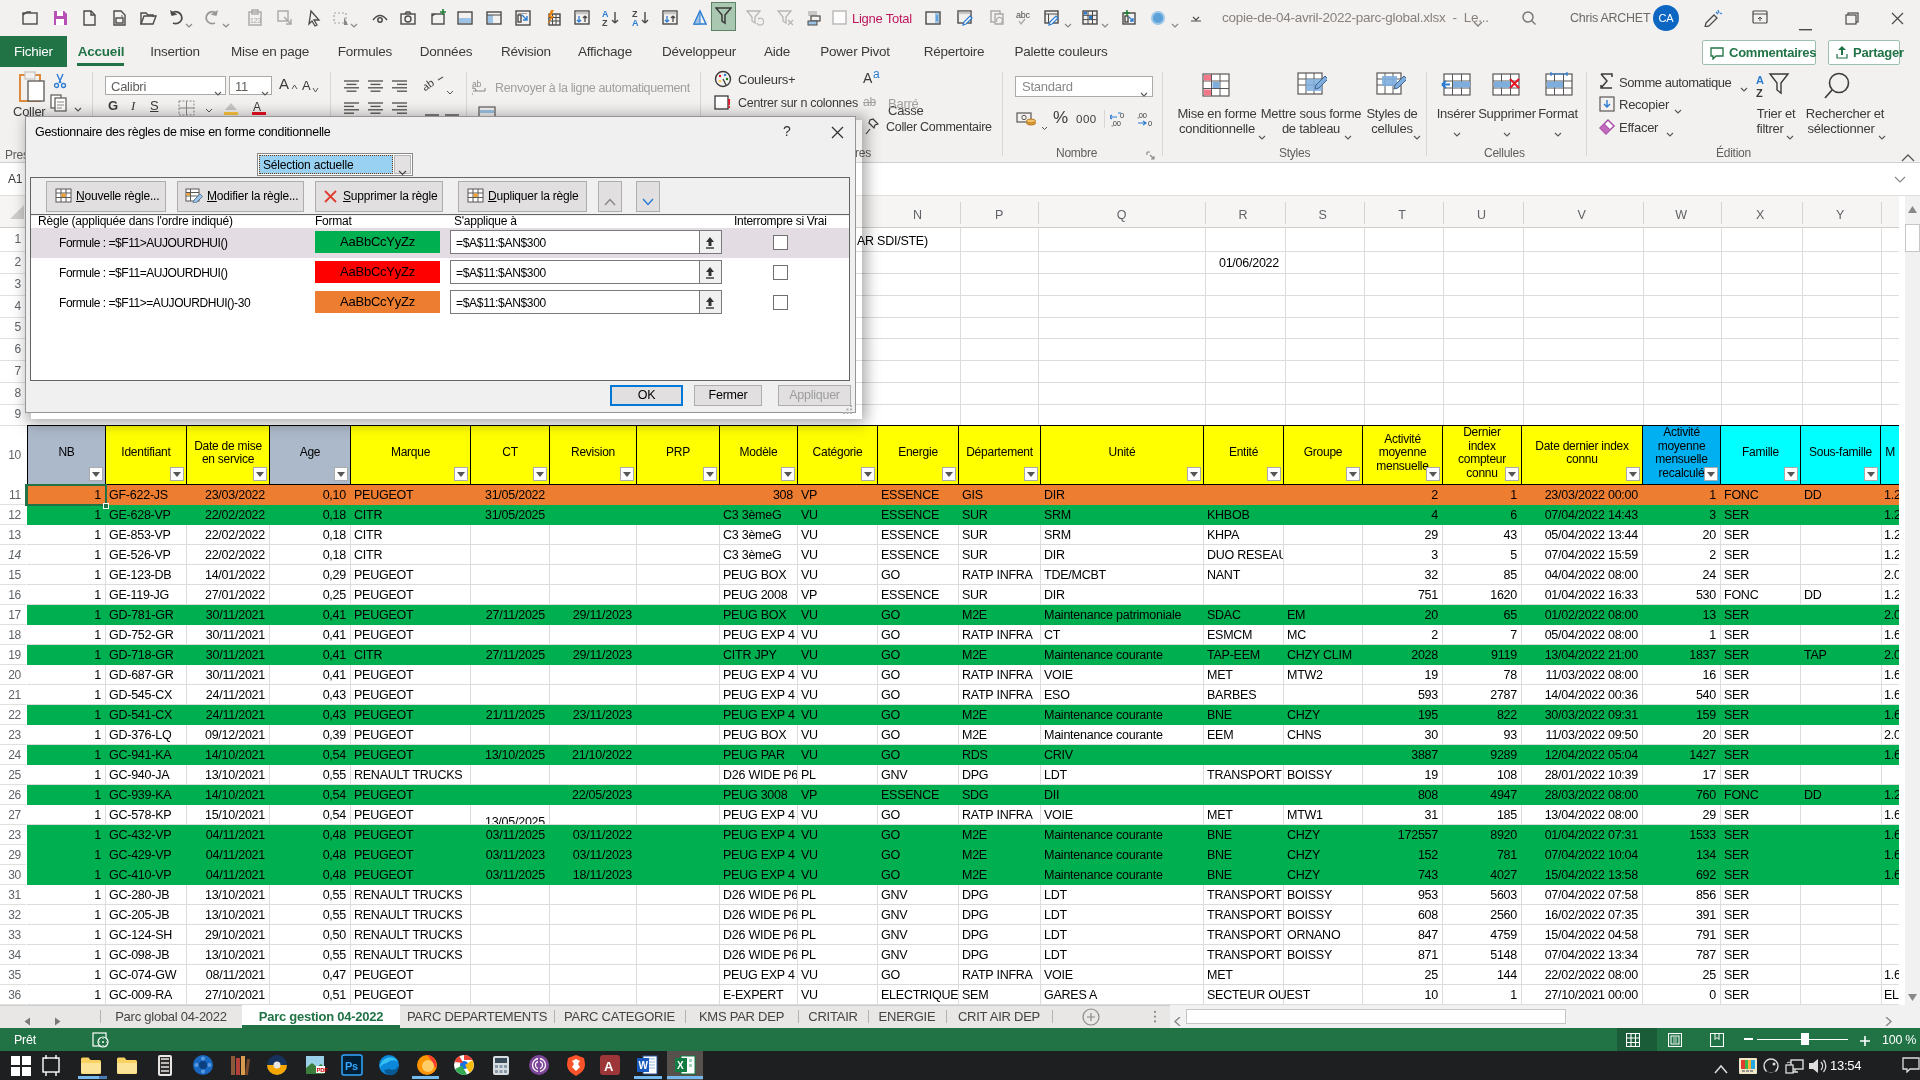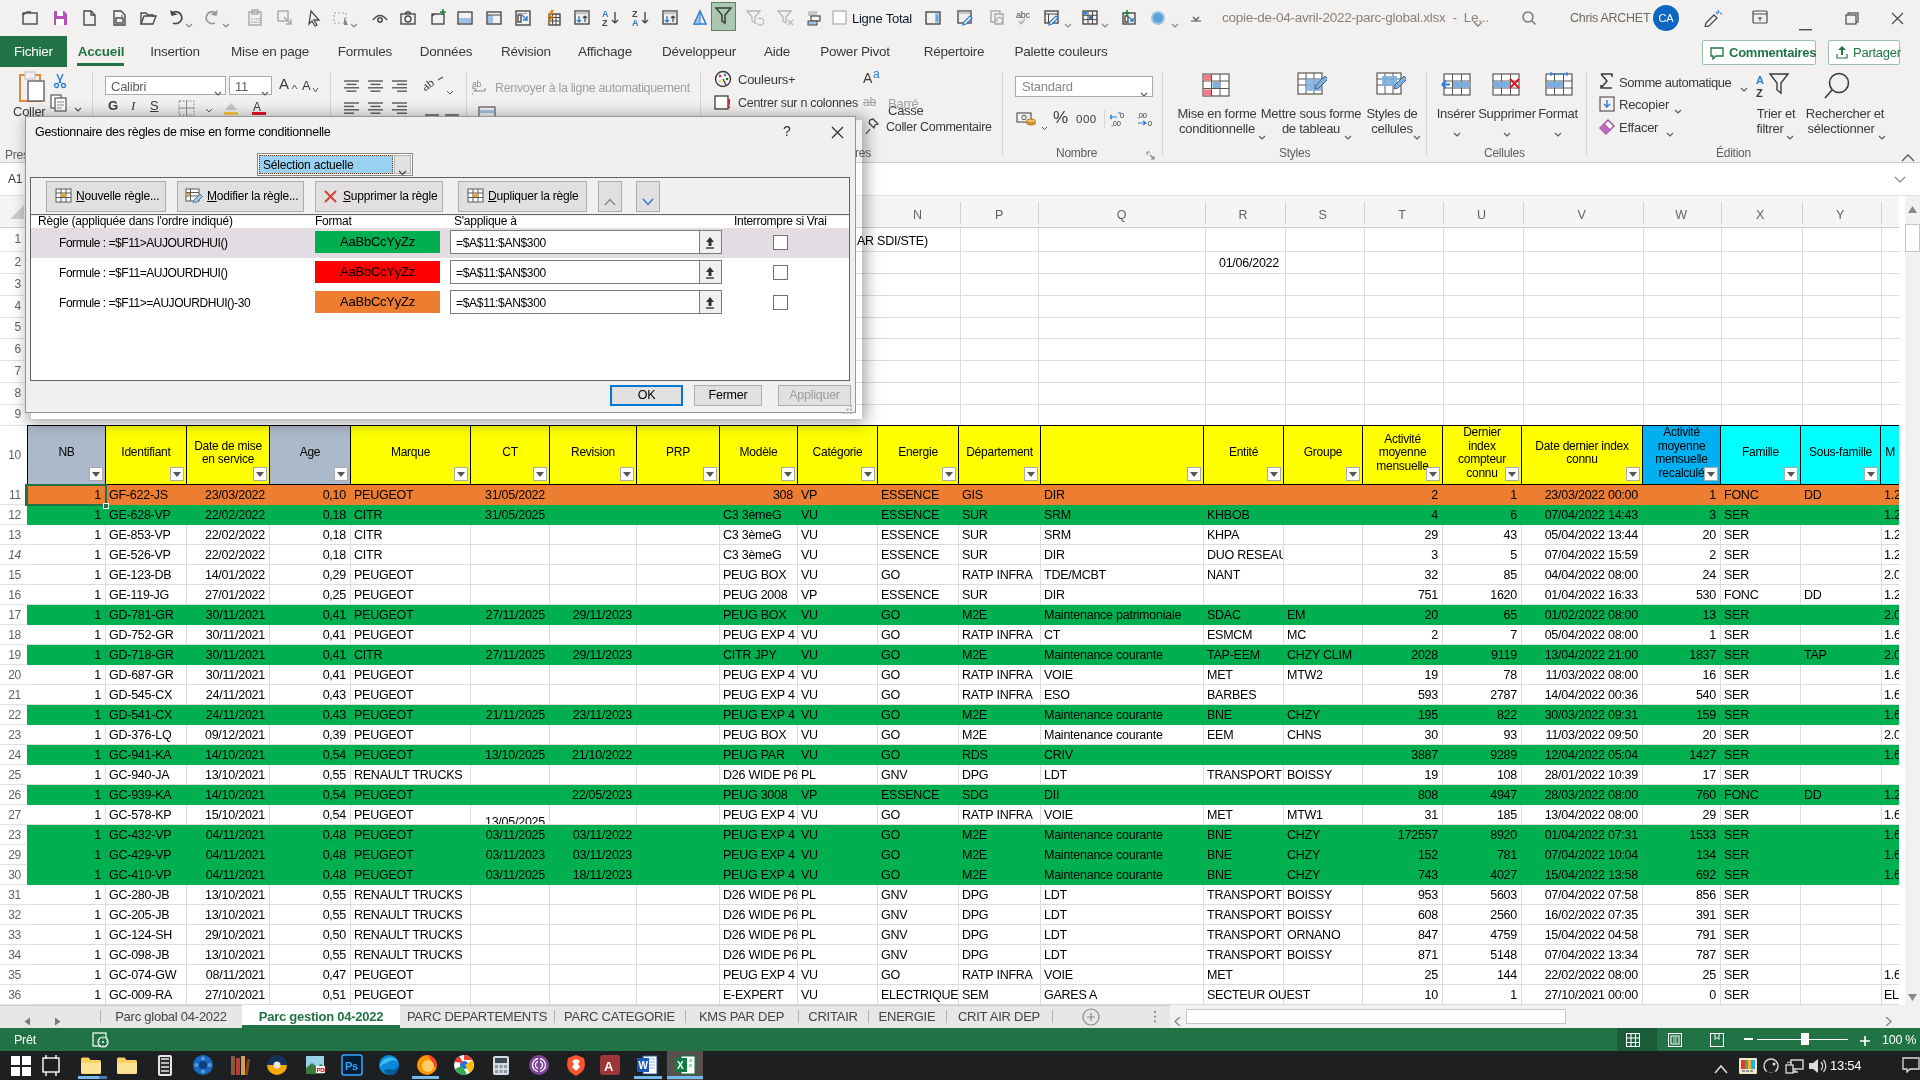--- a/index.html
+++ b/index.html
@@ -134,21 +134,21 @@
         <path d="M11 11 l5 5 m0 -5 l-5 5" stroke="#b8b6b4" stroke-width="1.3"></path>
       </svg></div>
 <div class="a" style="left:806px;top:9px;width:18px;height:18px;"><svg width="18" height="18" viewBox="0 0 18 18" xmlns="http://www.w3.org/2000/svg">
         <rect x="2" y="2" width="9" height="5" fill="#c8c6c4"></rect>
         <rect x="5" y="7" width="9" height="5" fill="none" stroke="#4c4a48" stroke-width="1.2"></rect>
         <rect x="2" y="12" width="9" height="4" fill="#9cc3e5" stroke="#4c4a48" stroke-width="1"></rect>
       </svg></div>
 <div class="a" style="left:832px;top:10px;width:15px;height:15px;"><svg width="15" height="15" viewBox="0 0 15 15" xmlns="http://www.w3.org/2000/svg">
         <rect x="1" y="1" width="13" height="13" fill="#fdfdfd" stroke="#b8b6b4" stroke-width="1.4"></rect>
       </svg></div>
-<div class="a" style="left:852px;top:11px;font-size:13px;color:#0f172a;white-space:nowrap;">Ligne Total</div>
+<div class="a" style="left:852px;top:11px;font-size:13px;color:#be185d;white-space:nowrap;">Ligne Total</div>
 <div class="a" style="left:924px;top:9px;width:18px;height:18px;"><svg width="18" height="18" viewBox="0 0 18 18" xmlns="http://www.w3.org/2000/svg">
         <rect x="2" y="3" width="14" height="12" fill="none" stroke="#4c4a48" stroke-width="1.4"></rect>
         <rect x="11" y="4" width="4" height="10" fill="#9cc3e5"></rect>
         <path d="M13 6 v6" stroke="#2b7cd3"></path>
       </svg></div>
 <div class="a" style="left:956px;top:9px;width:18px;height:18px;"><svg width="18" height="18" viewBox="0 0 18 18" xmlns="http://www.w3.org/2000/svg">
         <rect x="2" y="2" width="13" height="12" fill="none" stroke="#4c4a48" stroke-width="1.4"></rect>
         <rect x="2.7" y="2.7" width="11.6" height="2.4" fill="#c8c6c4"></rect>
         <path d="M8 13 l6 -6 2 2 -6 6 -3 1 z" fill="#fff" stroke="#2b7cd3" stroke-width="1.2"></path>
       </svg></div>
@@ -245,21 +245,21 @@
 <div class="a" style="left:1702px;top:40px;width:114px;height:25px;background:#fff;border:1px solid #9dbfad;border-radius:2px;"></div>
 <div class="a" style="left:1710px;top:46px;width:15px;height:13px;"><svg width="15" height="13" viewBox="0 0 15 13" xmlns="http://www.w3.org/2000/svg">
         <path d="M1 1 h12 v8 h-7 l-3 3 v-3 h-2 z" fill="none" stroke="#217346" stroke-width="1.3"></path>
       </svg></div>
 <div class="a" style="left:1729px;top:45px;font-size:13px;color:#217346;white-space:nowrap;font-weight:600;">Commentaires</div>
 <div class="a" style="left:1828px;top:40px;width:72px;height:25px;background:#fff;border:1px solid #9dbfad;border-radius:2px;"></div>
 <div class="a" style="left:1835px;top:45px;width:14px;height:14px;"><svg width="14" height="14" viewBox="0 0 14 14" xmlns="http://www.w3.org/2000/svg">
         <path d="M7 1 l4 4 h-3 v5 h-2 v-5 h-3 z" fill="#217346"></path>
         <path d="M2 9 v4 h10 v-4" fill="none" stroke="#217346" stroke-width="1.2"></path>
       </svg></div>
-<div class="a" style="left:1853px;top:45px;font-size:13px;color:#217346;white-space:nowrap;font-weight:400;">Partager</div>
+<div class="a" style="left:1853px;top:45px;font-size:13px;color:#217346;white-space:nowrap;font-weight:700;">Partager</div>
 <div class="a" style="left:0px;top:67px;width:1920px;height:96px;background:#f3f1f0;border-bottom:1px solid #d2d0ce;"></div>
 <div class="a" style="left:19px;top:71px;width:28px;height:32px;"><svg width="28" height="32" viewBox="0 0 28 32" xmlns="http://www.w3.org/2000/svg">
         <rect x="1" y="4" width="20" height="26" fill="none" stroke="#dd8a3c" stroke-width="2"></rect>
         <rect x="6" y="1" width="10" height="7" fill="#f3f1f0" stroke="#c5c3c1" stroke-width="1.2"></rect>
         <rect x="9" y="10" width="16" height="20" fill="#fff" stroke="#5a5856" stroke-width="1.3"></rect>
       </svg></div>
 <div class="a" style="left:13px;top:104px;font-size:13px;color:#3b3a39;white-space:nowrap;">Coller</div>
 <div class="a" style="left:52px;top:73px;width:16px;height:16px;"><svg width="16" height="16" viewBox="0 0 16 16" xmlns="http://www.w3.org/2000/svg">
         <path d="M5 1 l4 9 M11 1 l-4 9" stroke="#2b7cd3" stroke-width="1.4" fill="none"></path>
         <circle cx="4.5" cy="12.5" r="2" fill="none" stroke="#2b7cd3" stroke-width="1.3"></circle>
@@ -637,20 +637,21 @@
 <div class="a" style="left:637px;top:425px;width:82px;height:56px;display:flex;align-items:center;justify-content:center;text-align:center;font-size:12px;line-height:13.5px;color:#000;overflow:hidden;">PRP</div>
 <div class="a" style="left:719px;top:425px;width:79px;height:60px;background:#ffff00;border:1px solid #000;"></div>
 <div class="a" style="left:720px;top:425px;width:77px;height:56px;display:flex;align-items:center;justify-content:center;text-align:center;font-size:12px;line-height:13.5px;color:#000;overflow:hidden;">Modèle</div>
 <div class="a" style="left:797px;top:425px;width:81px;height:60px;background:#ffff00;border:1px solid #000;"></div>
 <div class="a" style="left:798px;top:425px;width:79px;height:56px;display:flex;align-items:center;justify-content:center;text-align:center;font-size:12px;line-height:13.5px;color:#000;overflow:hidden;">Catégorie</div>
 <div class="a" style="left:877px;top:425px;width:82px;height:60px;background:#ffff00;border:1px solid #000;"></div>
 <div class="a" style="left:878px;top:425px;width:80px;height:56px;display:flex;align-items:center;justify-content:center;text-align:center;font-size:12px;line-height:13.5px;color:#000;overflow:hidden;">Energie</div>
 <div class="a" style="left:958px;top:425px;width:83px;height:60px;background:#ffff00;border:1px solid #000;"></div>
 <div class="a" style="left:959px;top:425px;width:81px;height:56px;display:flex;align-items:center;justify-content:center;text-align:center;font-size:12px;line-height:13.5px;color:#000;overflow:hidden;">Département</div>
 <div class="a" style="left:1040px;top:425px;width:164px;height:60px;background:#ffff00;border:1px solid #000;"></div>
+<div class="a" style="left:1041px;top:425px;width:162px;height:56px;display:flex;align-items:center;justify-content:center;text-align:center;font-size:12px;line-height:13.5px;color:#000;overflow:hidden;">Unité</div>
 <div class="a" style="left:1203px;top:425px;width:81px;height:60px;background:#ffff00;border:1px solid #000;"></div>
 <div class="a" style="left:1204px;top:425px;width:79px;height:56px;display:flex;align-items:center;justify-content:center;text-align:center;font-size:12px;line-height:13.5px;color:#000;overflow:hidden;">Entité</div>
 <div class="a" style="left:1283px;top:425px;width:80px;height:60px;background:#ffff00;border:1px solid #000;"></div>
 <div class="a" style="left:1284px;top:425px;width:78px;height:56px;display:flex;align-items:center;justify-content:center;text-align:center;font-size:12px;line-height:13.5px;color:#000;overflow:hidden;">Groupe</div>
 <div class="a" style="left:1362px;top:425px;width:81px;height:60px;background:#ffff00;border:1px solid #000;"></div>
 <div class="a" style="left:1363px;top:425px;width:79px;height:56px;display:flex;align-items:center;justify-content:center;text-align:center;font-size:12px;line-height:13.5px;color:#000;overflow:hidden;">Activité moyenne mensuelle</div>
 <div class="a" style="left:1442px;top:425px;width:80px;height:60px;background:#ffff00;border:1px solid #000;"></div>
 <div class="a" style="left:1443px;top:425px;width:78px;height:56px;display:flex;align-items:center;justify-content:center;text-align:center;font-size:12px;line-height:13.5px;color:#000;overflow:hidden;">Dernier<br>index<br>compteur<br>connu</div>
 <div class="a" style="left:1521px;top:425px;width:122px;height:60px;background:#ffff00;border:1px solid #000;"></div>
 <div class="a" style="left:1522px;top:425px;width:120px;height:56px;display:flex;align-items:center;justify-content:center;text-align:center;font-size:12px;line-height:13.5px;color:#000;overflow:hidden;">Date dernier index connu</div>

